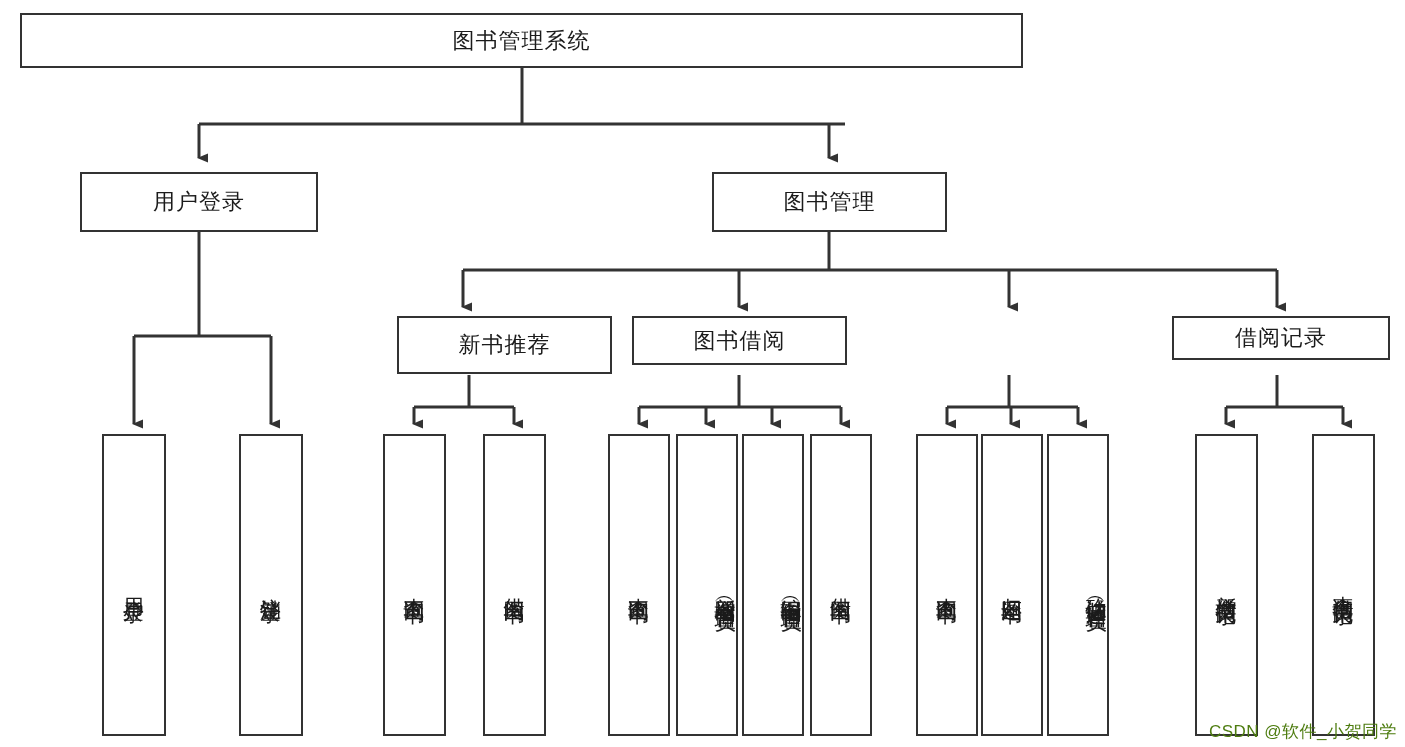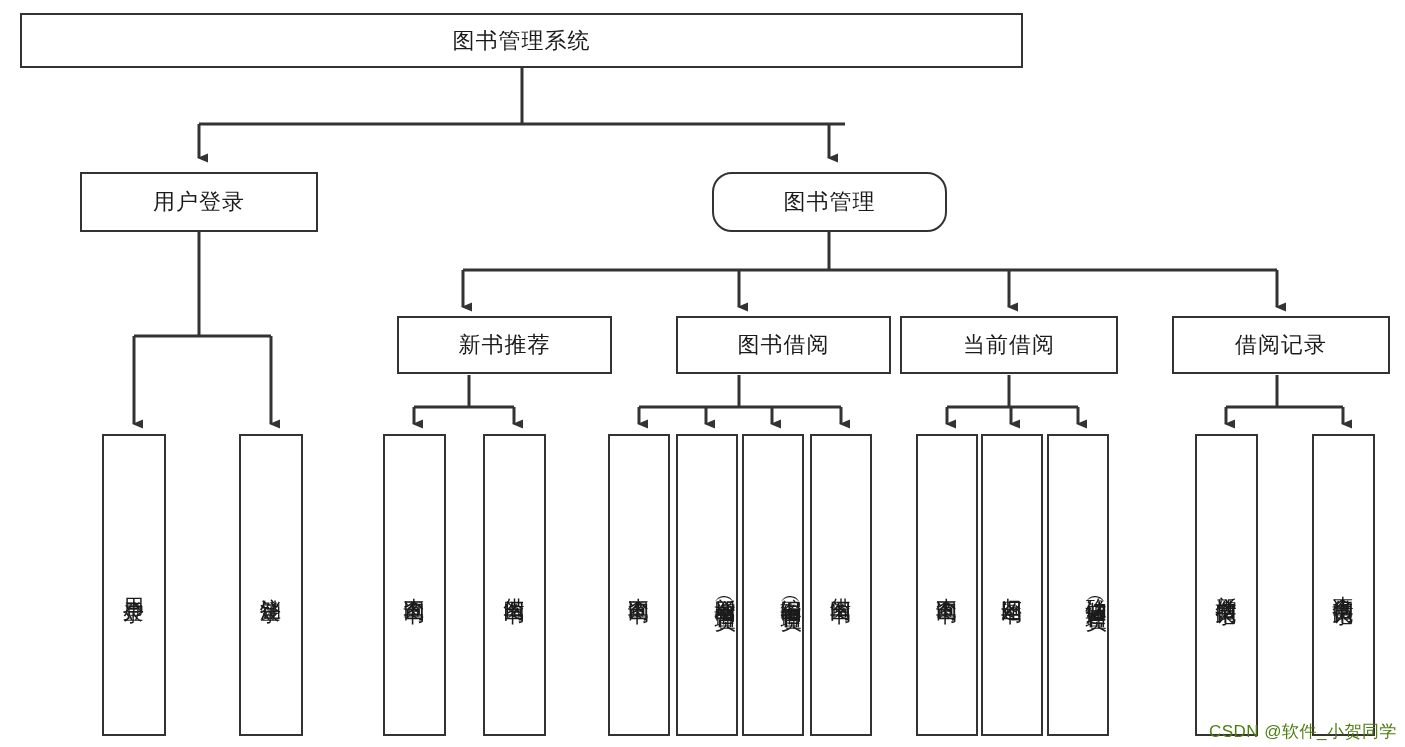--- a/index.html
+++ b/index.html
@@ -123,34 +123,31 @@
     </g>
   </svg>
 
   <div class="node horiz" style="left:20px; top:13px; width:1003px; height:55px;">
     <span class="node-label">图书管理系统</span>
   </div>
 
   <div class="node horiz" style="left:80px; top:172px; width:238px; height:60px;">
     <span class="node-label">用户登录</span>
   </div>
-  <div class="node horiz" style="left:712px; top:172px; width:235px; height:60px;border-radius:20px;">
+  <div class="node horiz" style="left:712px; top:172px; width:235px; height:60px;">
     <span class="node-label">图书管理</span>
   </div>
 
   <div class="node horiz" style="left:362px; top:316px; width:215px; height:58px;margin-left:35px;">
     <span class="node-label">新书推荐</span>
   </div>
-  <div class="node horiz" style="left:632px; top:316px; width:215px; height:58px;margin-left:44px;">
+  <div class="node horiz" style="left:632px; top:316px; width:215px; height:49px;">
     <span class="node-label">图书借阅</span>
   </div>
-  <div class="node horiz" style="left:900px; top:316px; width:218px; height:58px;">
-    <span class="node-label">当前借阅</span>
-  </div>
-  <div class="node horiz" style="left:1172px; top:316px; width:218px; height:58px;">
+  <div class="node horiz" style="left:1172px; top:316px; width:218px; height:44px;">
     <span class="node-label">借阅记录</span>
   </div>
 
   <div class="node vert centered" style="left:102px; top:434px; width:64px; height:302px;">
     <span class="node-label">用户登录</span>
   </div>
   <div class="node vert centered" style="left:239px; top:434px; width:64px; height:302px;">
     <span class="node-label">注销登录</span>
   </div>
 

